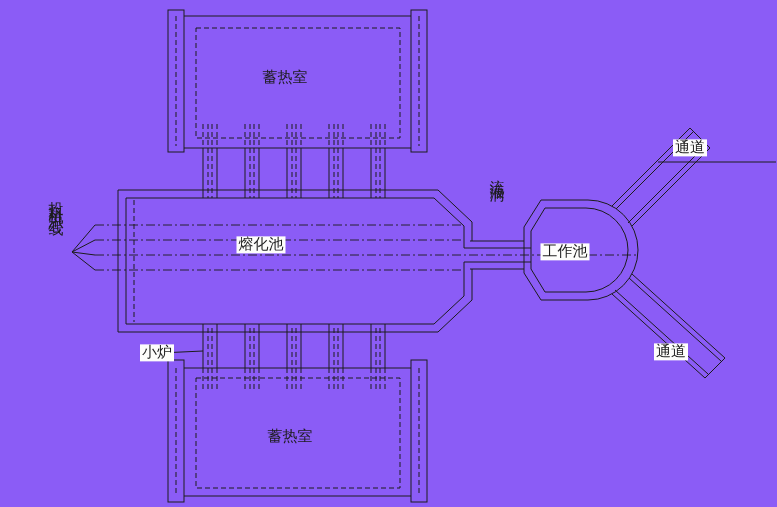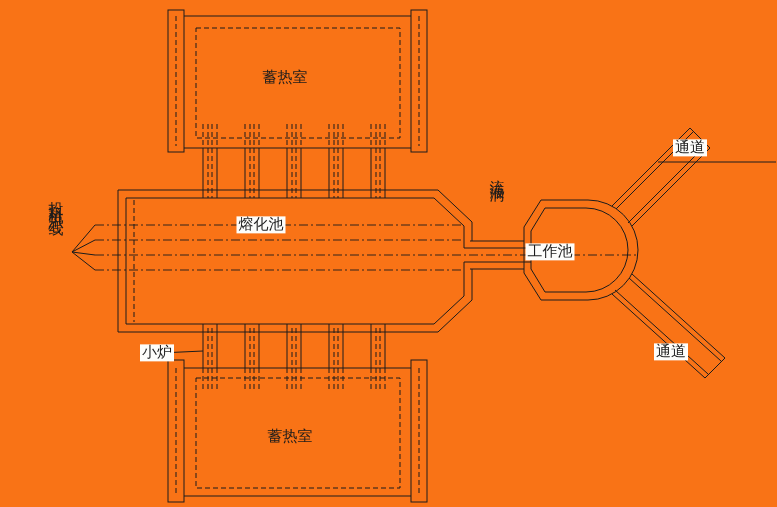--- a/index.html
+++ b/index.html
@@ -1,17 +1,17 @@
 <!DOCTYPE html>
 <html><head>
 <meta charset="utf-8">
 <style>
   html,body{margin:0;padding:0;background:#ffffff;}
   .stage{
-    position:relative;width:777px;height:507px;background:#f97316;
+    position:relative;width:777px;height:507px;background:#8b5cf6;
     font-family:"DejaVu Sans","Liberation Sans",sans-serif;color:#1c1c1c;overflow:hidden;
   }
   .stage svg{position:absolute;left:0;top:0;}
   .s{stroke:#1c1c1c;stroke-width:1;fill:none;}
   .d{stroke:#1c1c1c;stroke-width:1;fill:none;stroke-dasharray:5 3;}
   .cl{stroke:#1c1c1c;stroke-width:0.9;fill:none;stroke-dasharray:9 3 2 3;}
   .lbl{
     position:absolute;font-size:15px;line-height:1.15;white-space:nowrap;
     transform:translate(-50%,-50%);
   }
@@ -131,29 +131,29 @@
     </g>
 
     <g>
       <line class="s" x1="658" y1="162" x2="776" y2="162"></line>
       <line class="s" x1="160" y1="353" x2="203" y2="351"></line>
     </g>
   </svg>
 
   <div class="lbl" style="left:285px;top:78px;">蓄热室</div>
 
-  <div class="lbl bg" style="left:261px;top:225px;">熔化池</div>
+  <div class="lbl bg" style="left:261px;top:245px;">熔化池</div>
 
   <div class="lbl" style="left:290px;top:437px;">蓄热室</div>
 
   <div class="vert" style="left:48px;top:189px;">投料机中心线</div>
 
   <div class="lbl bg" style="left:157px;top:353px;">小炉</div>
 
   <div class="vert" style="left:489px;top:167px;">流液洞</div>
 
-  <div class="lbl bg" style="left:550px;top:252px;">工作池</div>
+  <div class="lbl bg" style="left:565px;top:252px;">工作池</div>
 
   <div class="lbl bg" style="left:690px;top:148px;">通道</div>
 
   <div class="lbl bg" style="left:671px;top:352px;">通道</div>
 
 </div>
 
 </body></html>

